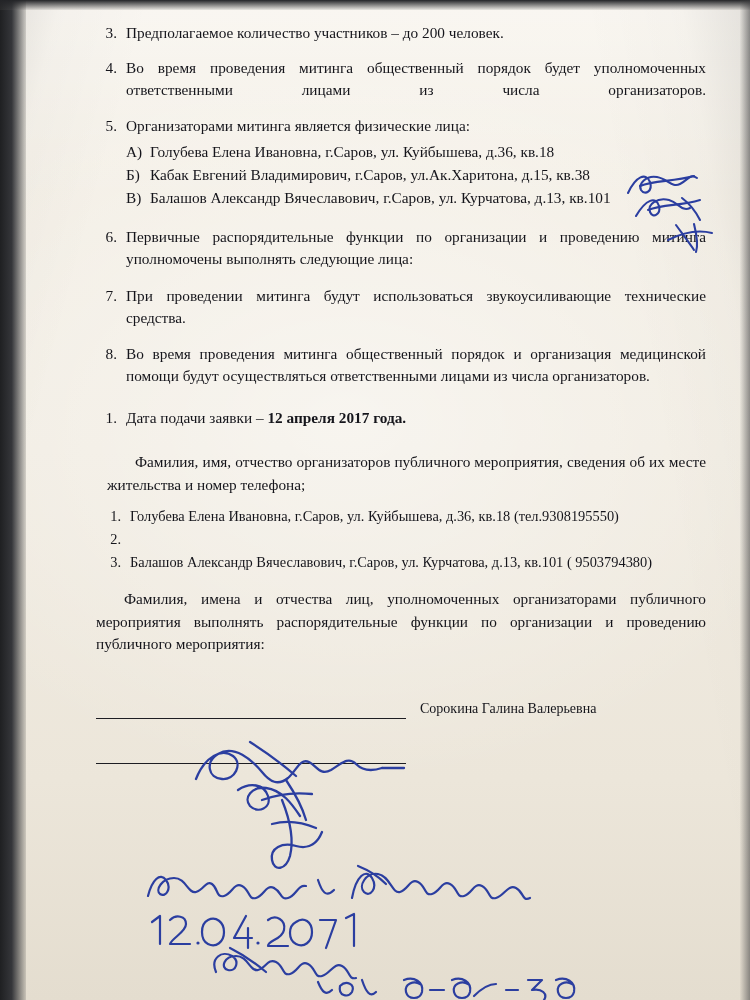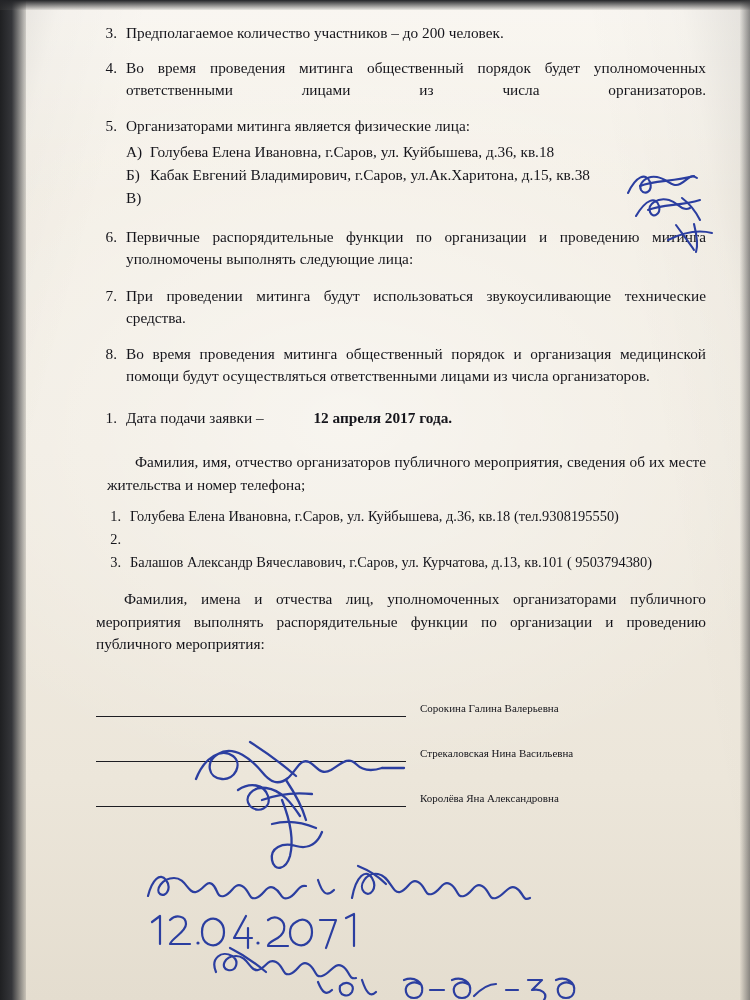--- a/index.html
+++ b/index.html
@@ -105,21 +105,21 @@
     margin-bottom: 22px;
     display: flex;
   }
   .date-line .marker {
     width: 30px;
     flex: 0 0 30px;
     text-align: right;
     padding-right: 9px;
     box-sizing: border-box;
   }
-  .bold { font-weight: bold; margin-left: 46px; }
+  .bold { font-weight: bold; }
 
   .para {
     margin: 22px 0 8px 11px;
     text-align: justify;
     text-indent: 28px;
   }
 
   .orglist {
     margin: 10px 0 0 0;
     padding: 0;
@@ -152,21 +152,21 @@
     align-items: flex-end;
     margin-bottom: 27px;
   }
   .sign-rule {
     flex: 0 0 310px;
     border-bottom: 1.3px solid #1d1d22;
     height: 17px;
   }
   .sign-name {
     padding-left: 14px;
-    font-size: 11px;
+    font-size: 14px;
     white-space: nowrap;
   }
 
   
   .ink {
     position: absolute;
     pointer-events: none;
   }
 </style>
 </head>
@@ -202,20 +202,21 @@
             <div class="sub-line">
               <span class="lbl">А)</span>
               <span>Голубева Елена Ивановна, г.Саров, ул. Куйбышева, д.36, кв.18</span>
             </div>
             <div class="sub-line">
               <span class="lbl">Б)</span>
               <span>Кабак Евгений Владимирович, г.Саров, ул.Ак.Харитона, д.15, кв.38</span>
             </div>
             <div class="sub-line">
               <span class="lbl">В)</span>
+              <span>Балашов Александр Вячеславович, г.Саров, ул. Курчатова, д.13, кв.101</span>
             </div>
           </div>
         </div>
       </li>
 
       <li class="item" style="margin-top:16px;">
         <span class="marker">6.</span>
         <span class="body">Первичные распорядительные функции по организации и проведению митинга уполномочены выполнять следующие лица:</span>
       </li>
 
@@ -256,25 +257,20 @@
 
     <div class="para2">Фамилия, имена и отчества лиц, уполномоченных организаторами публичного мероприятия выполнять распорядительные функции по организации и проведению публичного мероприятия:</div>
 
     <div class="sign-block">
       <div class="sign-row">
         <div class="sign-rule"></div>
         <div class="sign-name">Сорокина Галина Валерьевна</div>
       </div>
       <div class="sign-row">
         <div class="sign-rule"></div>
-        <div class="sign-name">Стрекаловская Нина Васильевна</div>
-      </div>
-      <div class="sign-row">
-        <div class="sign-rule"></div>
-        <div class="sign-name">Королёва Яна Александровна</div>
       </div>
     </div>
 
   </div>
 
   <svg class="ink" width="750" height="1000" viewBox="0 0 750 1000" style="left:0; top:0;">
     <g fill="none" stroke="#2b3ea0" stroke-linecap="round" stroke-linejoin="round">
 
       <g stroke-width="2.1">
         <path d="M628 193 C 636 176, 646 172, 650 182 C 653 191, 645 196, 641 190 C 638 184, 646 175, 657 177 C 668 179, 672 188, 680 184 C 688 180, 690 173, 697 178"></path>

